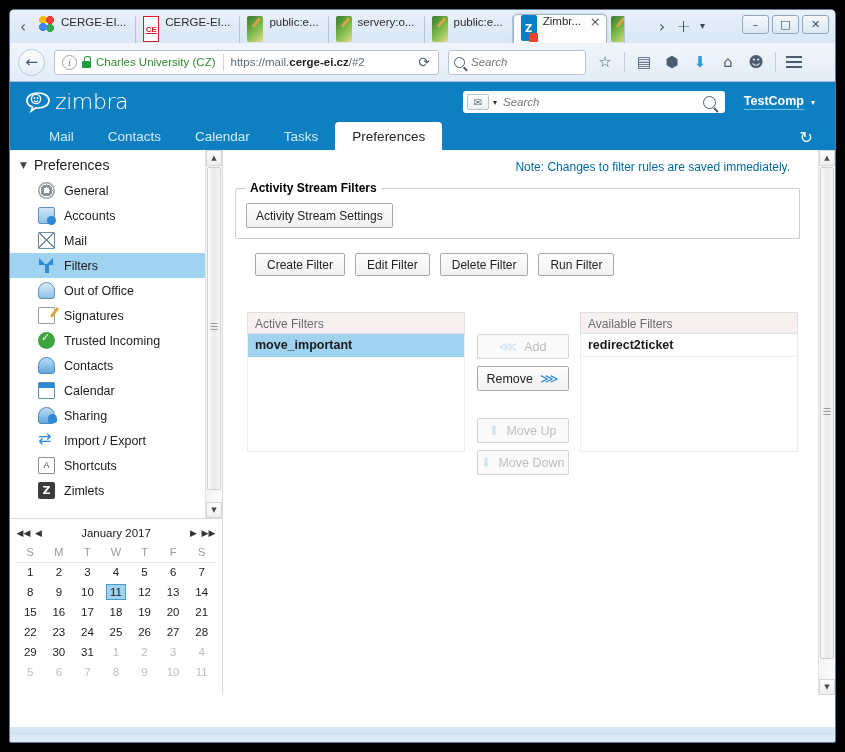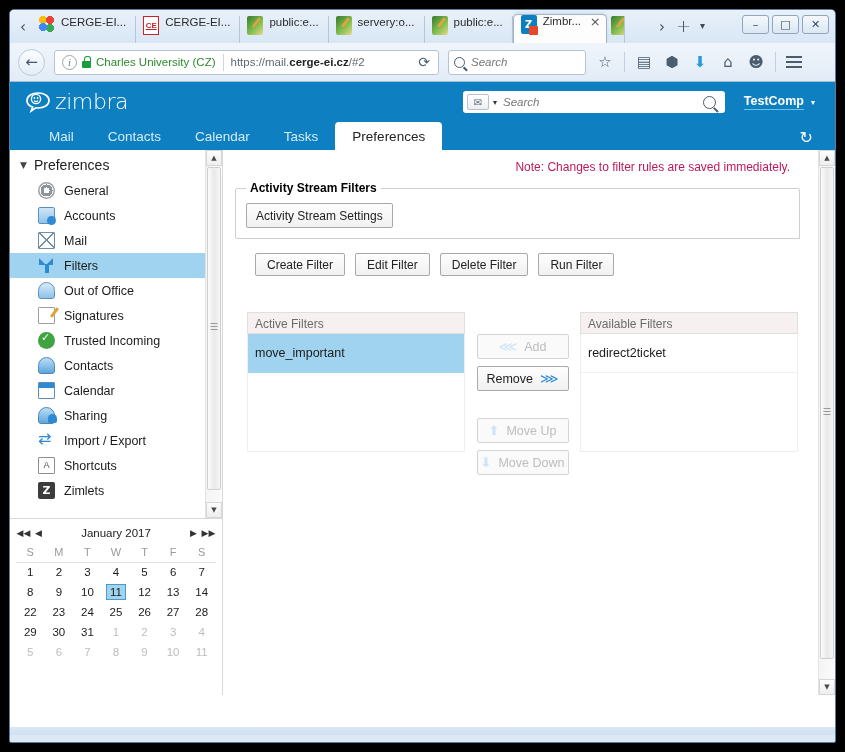--- a/index.html
+++ b/index.html
@@ -40,21 +40,21 @@
   }
   .tab {
     position: relative;
     height: 27px;
     display: flex; align-items: flex-start;
     padding: 0 9px 0 7px;
     font-size: 11.5px; color: #2b2b2b;
     white-space: nowrap;
     border-right: 1px solid #b6c6d8;
   }
-  .tab .favicon { width: 16px; height: 19px; margin-right: 6px; flex: none; position: relative; }
+  .tab .favicon { width: 16px; height: 26px; margin-right: 6px; flex: none; position: relative; }
   .tab-label { max-width: 72px; overflow: hidden; text-overflow: clip; }
   .tab.active {
     height: 29px;
     background: #fdfdfd;
     border: 1px solid #9fb4c9;
     border-bottom: none;
     border-radius: 5px 5px 0 0;
     box-shadow: 0 -2px 3px rgba(120,150,190,.18);
     z-index: 3;
     padding-right: 4px;
@@ -361,21 +361,21 @@
   .mc-grid td.other { color: #bdbdbd; }
   .mc-grid td.today span {
     display: inline-block; min-width: 20px; padding: 1px 3px;
     background: #9fd3ef; border: 1px solid #4e9ac7;
   }
 
   
   .content { flex: 1; position: relative; background: #fff; display: flex; }
   .content-inner { flex: 1; position: relative; padding: 0 12px; }
   .note {
-    text-align: right; font-size: 12px; color: #be185d;
+    text-align: right; font-size: 12px; color: #0369a1;
     padding: 10px 16px 7px 0;
   }
   fieldset.asf {
     border: 1px solid #cfcfcf; border-radius: 2px;
     margin: 0 6px 0 0; padding: 8px 10px 10px 10px;
   }
   fieldset.asf legend { font-size: 12px; font-weight: bold; color: #000; padding: 0 4px; }
   .asf-row { display: flex; align-items: flex-start; gap: 14px; }
   .asf-text { font-size: 12.5px; color: #222; line-height: 19px; max-width: 400px; }
 
@@ -397,21 +397,21 @@
     position: relative;
   }
   .filter-buttons { display: flex; gap: 10px; padding-left: 14px; }
   .lists { display: flex; margin-top: 36px; padding-left: 6px; }
   .listcol { width: 218px; }
   .list-head {
     background: #f6f0f0; border: 1px solid #e2dede;
     font-size: 12px; color: #6b6b6b; padding: 4px 7px; height: 22px;
   }
   .list-body { border: 1px solid #eee; border-top: none; height: 118px; background: #fff; }
-  .list-row { font-size: 12.5px; color: #1b1b1b; padding: 12px 7px; border-bottom: 1px solid #f0f0f0; }
+  .list-row { font-size: 12.5px; color: #1b1b1b; padding: 4px 7px; border-bottom: 1px solid #f0f0f0; font-weight: bold; }
   .list-row.selected { background: #9fd3ef; border-bottom-color: #9fd3ef; }
   .midcol { width: 115px; display: flex; flex-direction: column; align-items: center; gap: 7px; padding-top: 22px; }
   .mbtn {
     width: 92px; height: 25px;
     border: 1px solid #a9a9a9; border-radius: 2px;
     background: linear-gradient(to bottom,#fdfdfd,#f1f1f1);
     display: flex; align-items: center; justify-content: center; gap: 7px;
     font-size: 12.5px; color: #222;
   }
   .mbtn.disabled { color: #bdbdbd; border-color: #d4d4d4; background: #fafafa; }
@@ -651,20 +651,29 @@
               <tr>
                 <td><span>8</span></td>
                 <td><span>9</span></td>
                 <td><span>10</span></td>
                 <td class="today"><span>11</span></td>
                 <td><span>12</span></td>
                 <td><span>13</span></td>
                 <td><span>14</span></td>
               </tr>
               <tr>
+                <td><span>15</span></td>
+                <td><span>16</span></td>
+                <td><span>17</span></td>
+                <td><span>18</span></td>
+                <td><span>19</span></td>
+                <td><span>20</span></td>
+                <td><span>21</span></td>
+              </tr>
+              <tr>
                 <td><span>22</span></td>
                 <td><span>23</span></td>
                 <td><span>24</span></td>
                 <td><span>25</span></td>
                 <td><span>26</span></td>
                 <td><span>27</span></td>
                 <td><span>28</span></td>
               </tr>
               <tr>
                 <td><span>29</span></td>

